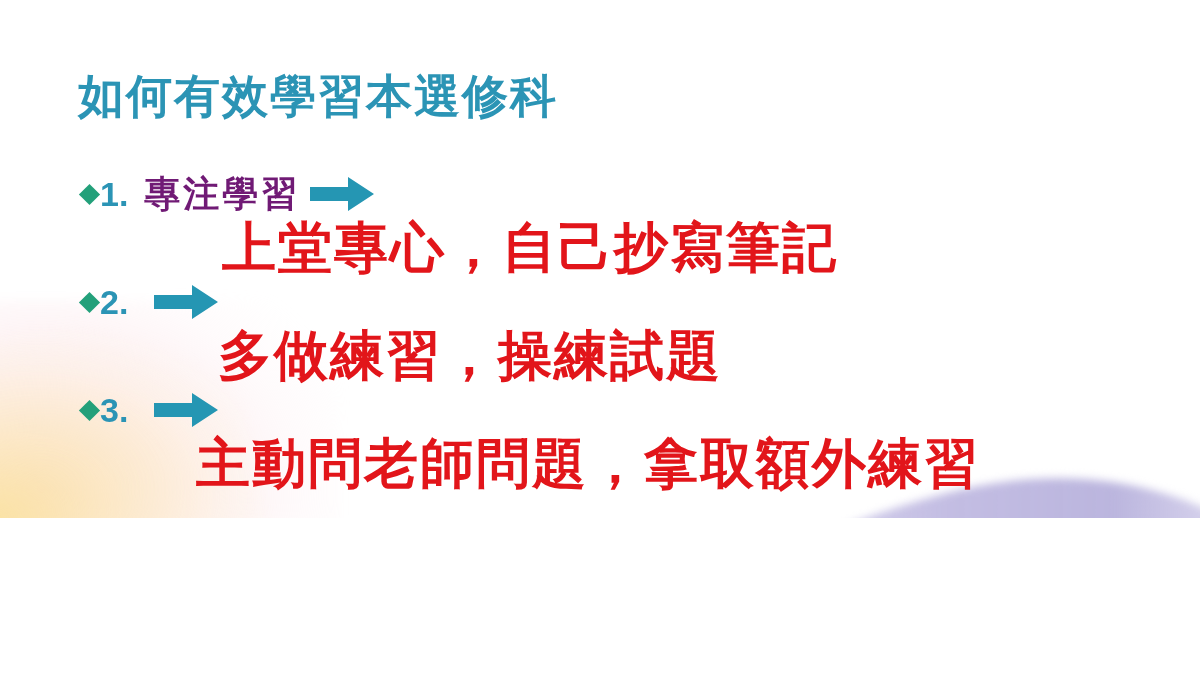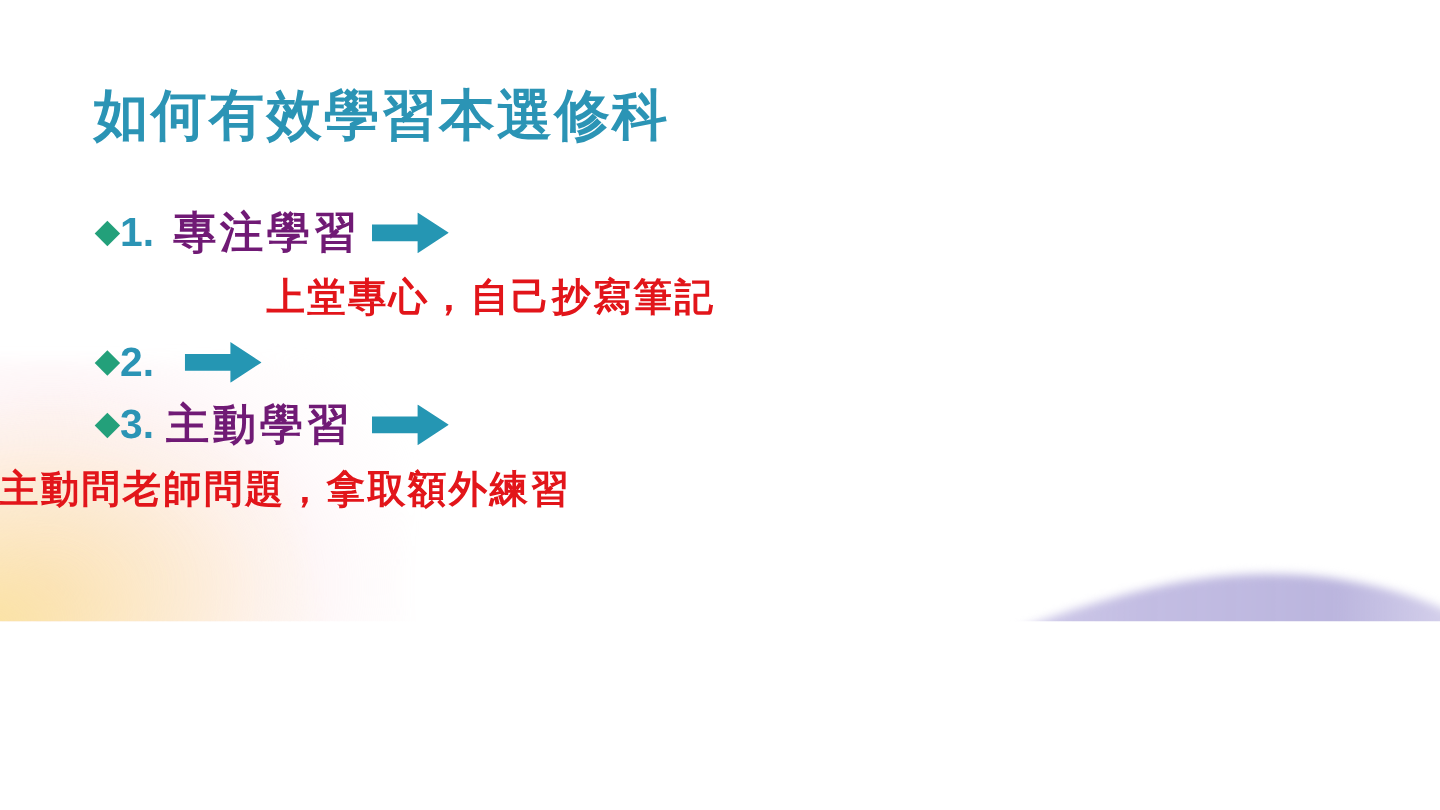--- a/index.html
+++ b/index.html
@@ -253,33 +253,33 @@
   }
 
   .detail-row {
     display: flex;
     align-items: center;
     height: 56px;
     white-space: nowrap;
   }
 
   .detail-text {
-    font-size: 32px;
+    font-size: 54px;
     font-weight: 700;
     color: #e2151a;
     letter-spacing: 2px;
   }
 
   
   .indent-b1 { padding-left: 82px; }
   .indent-b2 { padding-left: 82px; }
   .indent-b3 { padding-left: 82px; }
   .indent-d1 { padding-left: 222px; }
   .indent-d2 { padding-left: 218px; }
-  .indent-d3 { }
+  .indent-d3 { padding-left: 196px; }
 
   .gap-s { width: 10px; flex: 0 0 auto; }
   .gap-m { width: 16px; flex: 0 0 auto; }
 </style>
 </head>
 <body>
 
 <div class="slide">
 
   <div class="deco wash-left-pink"></div>
@@ -324,26 +324,28 @@
         <span class="bullet-number">2.</span>
         <span class="gap-m"></span>
         <span class="gap-s"></span>
         <span class="arrow-icon">
           <svg width="64" height="34" viewBox="0 0 64 34" xmlns="http://www.w3.org/2000/svg">
             <path d="M0 10 L38 10 L38 0 L64 17 L38 34 L38 24 L0 24 Z" fill="#2596b3"></path>
           </svg>
         </span>
       </div>
 
+      <div class="detail-row indent-d2">
+        <span class="detail-text">多做練習，操練試題</span>
+      </div>
 
       <div class="bullet-row indent-b3">
         <span class="bullet-diamond"></span>
         <span class="bullet-number">3.</span>
         <span class="gap-s"></span>
-        <span class="bullet-text">主動學習</span>
         <span class="gap-m"></span>
         <span class="arrow-icon">
           <svg width="64" height="34" viewBox="0 0 64 34" xmlns="http://www.w3.org/2000/svg">
             <path d="M0 10 L38 10 L38 0 L64 17 L38 34 L38 24 L0 24 Z" fill="#2596b3"></path>
           </svg>
         </span>
       </div>
 
       <div class="detail-row indent-d3">
         <span class="detail-text">主動問老師問題，拿取額外練習</span>

